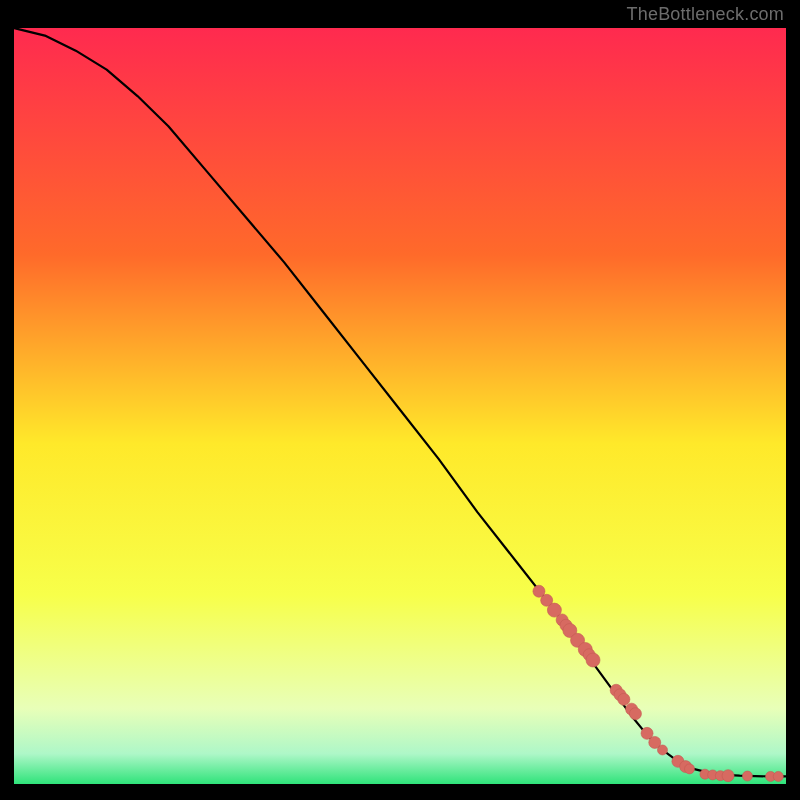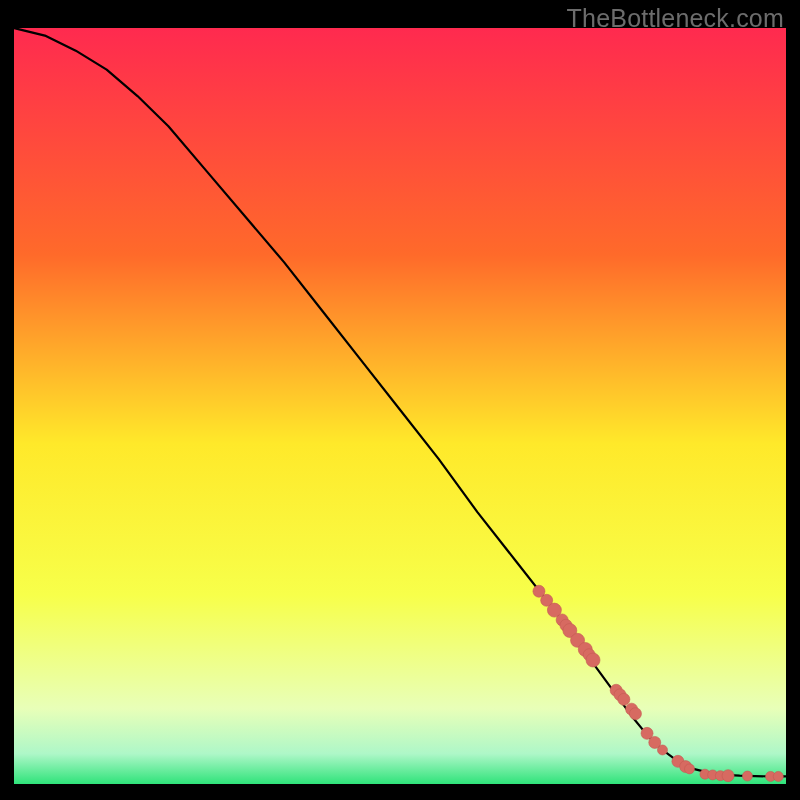--- a/index.html
+++ b/index.html
@@ -15,21 +15,21 @@
     position: relative;
     width: 800px;
     height: 800px;
     background: #000;
   }
   .watermark {
     position: absolute;
     top: 4px;
     right: 16px;
     color: #6c6c6c;
-    font-size: 25px;
+    font-size: 18px;
     letter-spacing: 0.2px;
     font-weight: 400;
     z-index: 20;
   }
   .plot-wrap {
     position: absolute;
     left: 14px;
     top: 28px;
     width: 772px;
     height: 756px;

